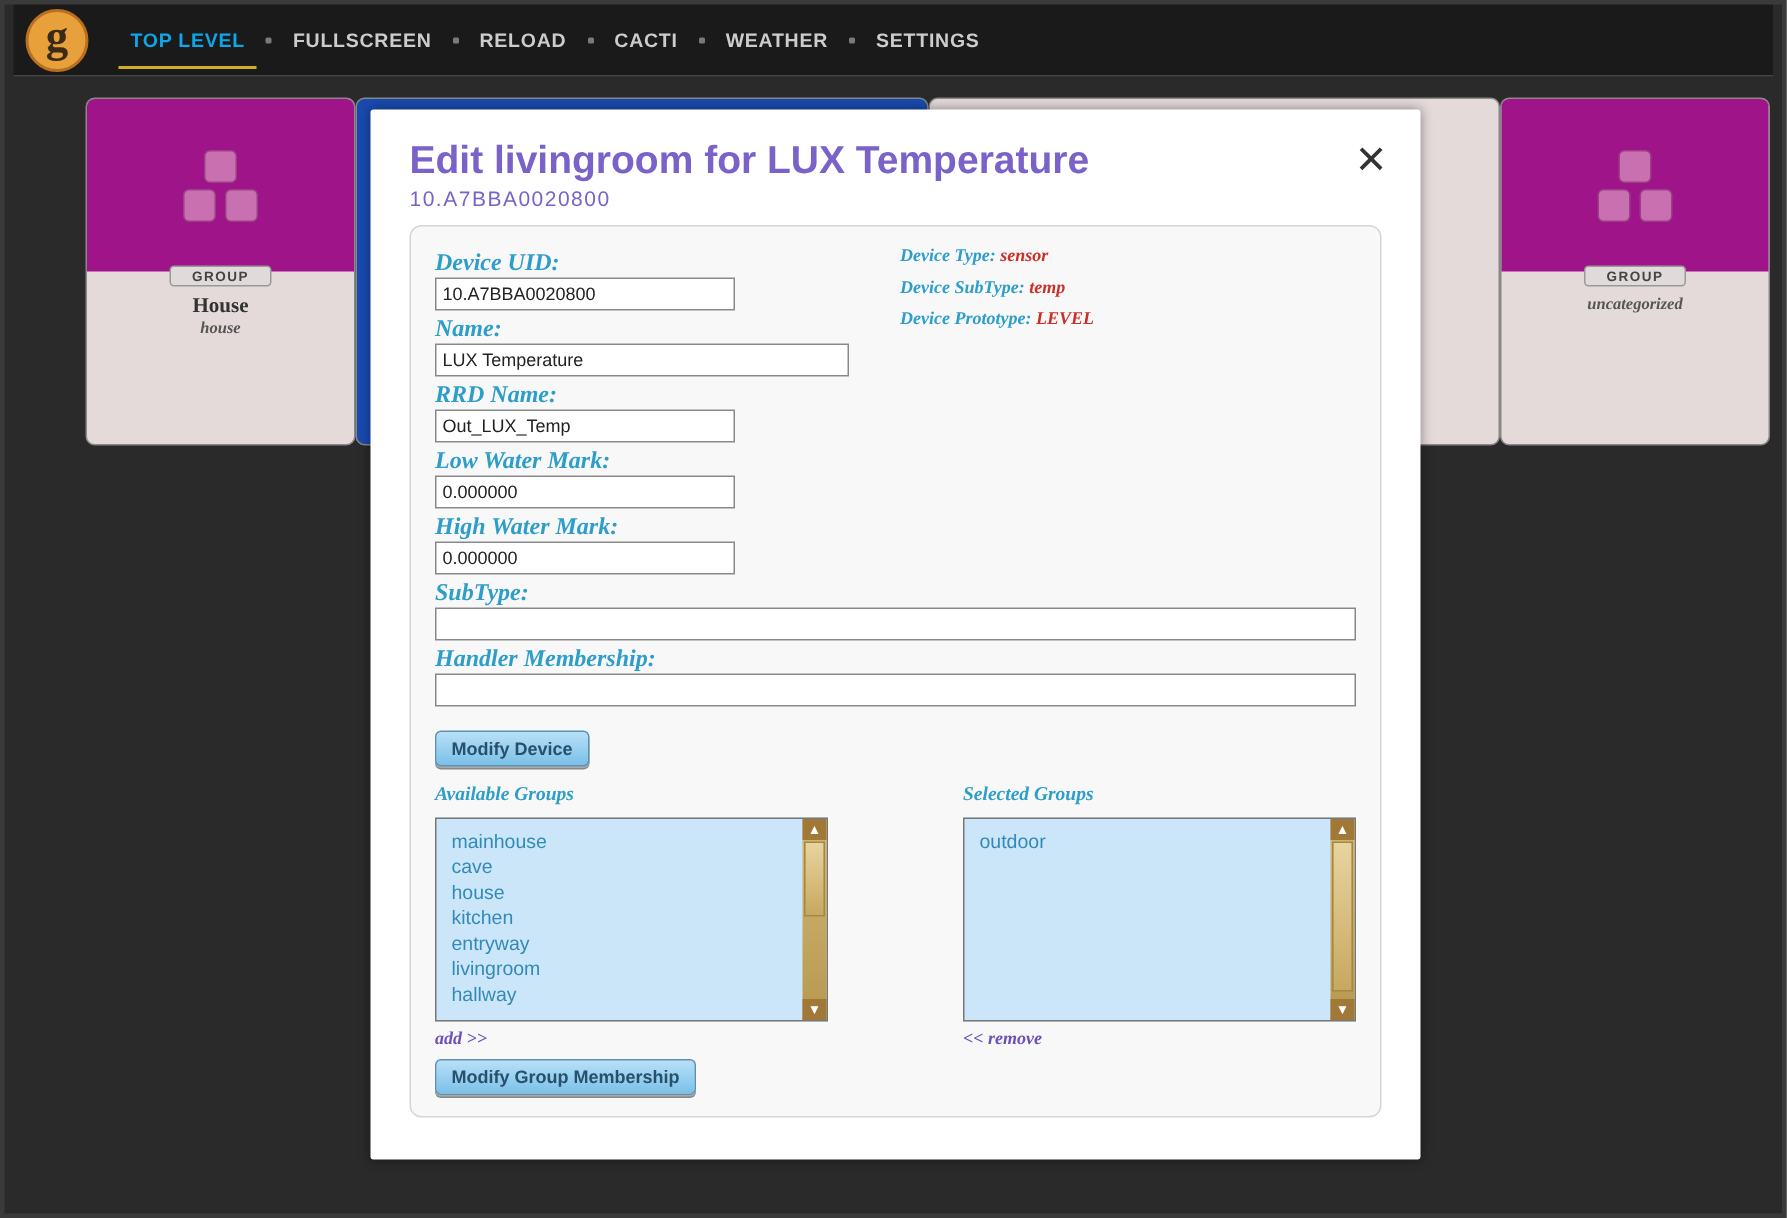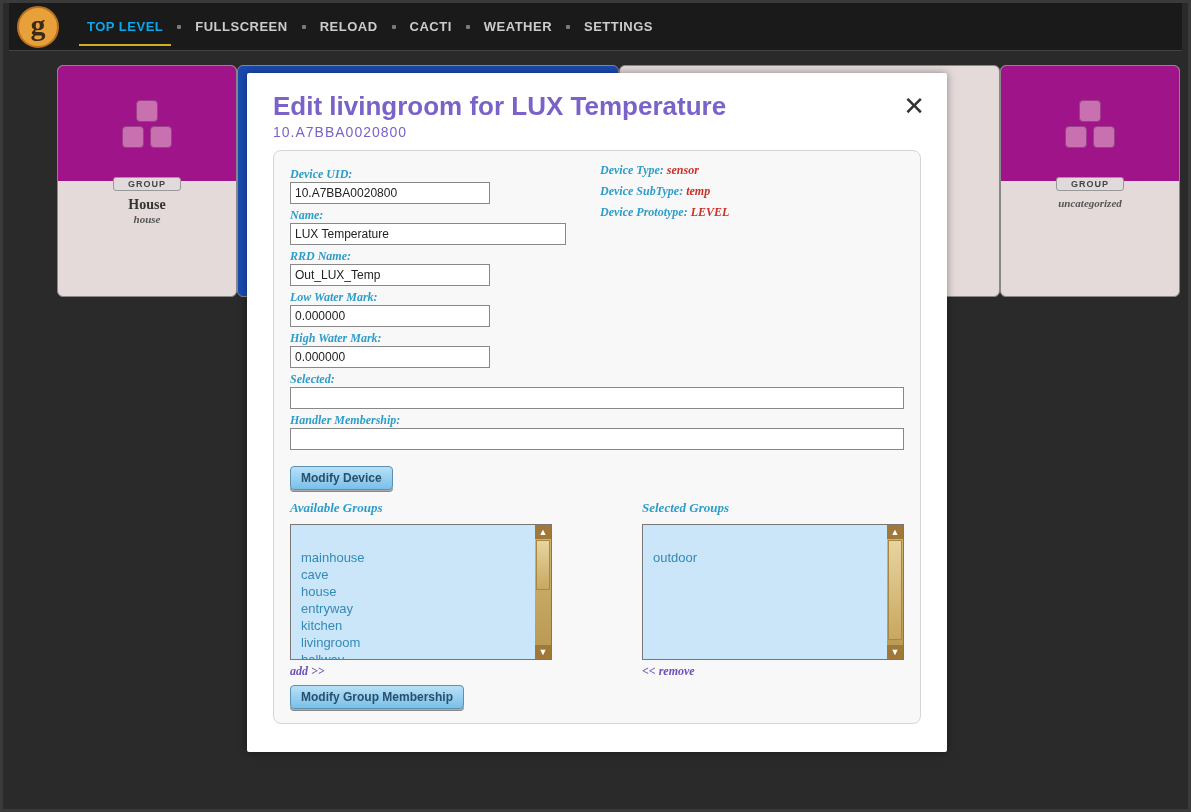--- a/index.html
+++ b/index.html
@@ -155,21 +155,21 @@
 .two-col {
   display:flex;
 }
 .col-left { width:310px; }
 .col-right { flex:1; }
 .fld-label {
   font-family: Georgia, serif;
   font-style:italic;
   font-weight:bold;
   color:#2d9dc9;
-  font-size:12px;
+  font-size:16px;
   margin-top:4px;
 }
 .info-line {
   font-family: Georgia, serif;
   font-style:italic;
   font-weight:bold;
   color:#2d9dc9;
   font-size:12px;
   margin-bottom:6px;
 }
@@ -214,21 +214,21 @@
 }
 .listbox {
   height:136px;
   background:#cbe6f8;
   border:1px solid #777;
   position:relative;
   display:flex;
 }
 .listbox .items {
   flex:1;
-  padding:24px 4px;
+  padding:6px 4px;
   overflow:hidden;
 }
 .listbox .items div {
   color:#338ab8;
   font-size:13px;
   padding:1px 6px;
   cursor:pointer;
 }
 .listbox .scroll {
   width:16px;
@@ -344,37 +344,37 @@
           <div class="fld-label">High Water Mark:</div>
           <input class="text w200" value="0.000000" style="">
         </div>
         <div class="col-right">
           <div class="info-line"><span>Device Type:</span> <span class="val">sensor</span></div>
           <div class="info-line"><span>Device SubType:</span> <span class="val">temp</span></div>
           <div class="info-line"><span>Device Prototype:</span> <span class="val">LEVEL</span></div>
         </div>
       </div>
 
-      <div class="fld-label">Selected:</div>
+      <div class="fld-label">SubType:</div>
       <input class="text wfull" value="" style="">
       <div class="fld-label">Handler Membership:</div>
       <input class="text wfull" value="" style="">
 
       <div><span class="btn">Modify Device</span></div>
 
       <div class="groups-wrap">
         <div class="groups-col">
           <h4>Available Groups</h4>
           <div class="listbox">
             <div class="items" id="avail-items">
                 <div>mainhouse</div>
                 <div>cave</div>
                 <div>house</div>
+                <div>kitchen</div>
                 <div>entryway</div>
-                <div>kitchen</div>
                 <div>livingroom</div>
                 <div>hallway</div>
               </div>
             <div class="scroll">
               <div class="btn-up">▲</div>
               <div class="thumb"></div>
               <div class="btn-dn">▼</div>
             </div>
           </div>
           <div class="action-link">add &gt;&gt;</div>

